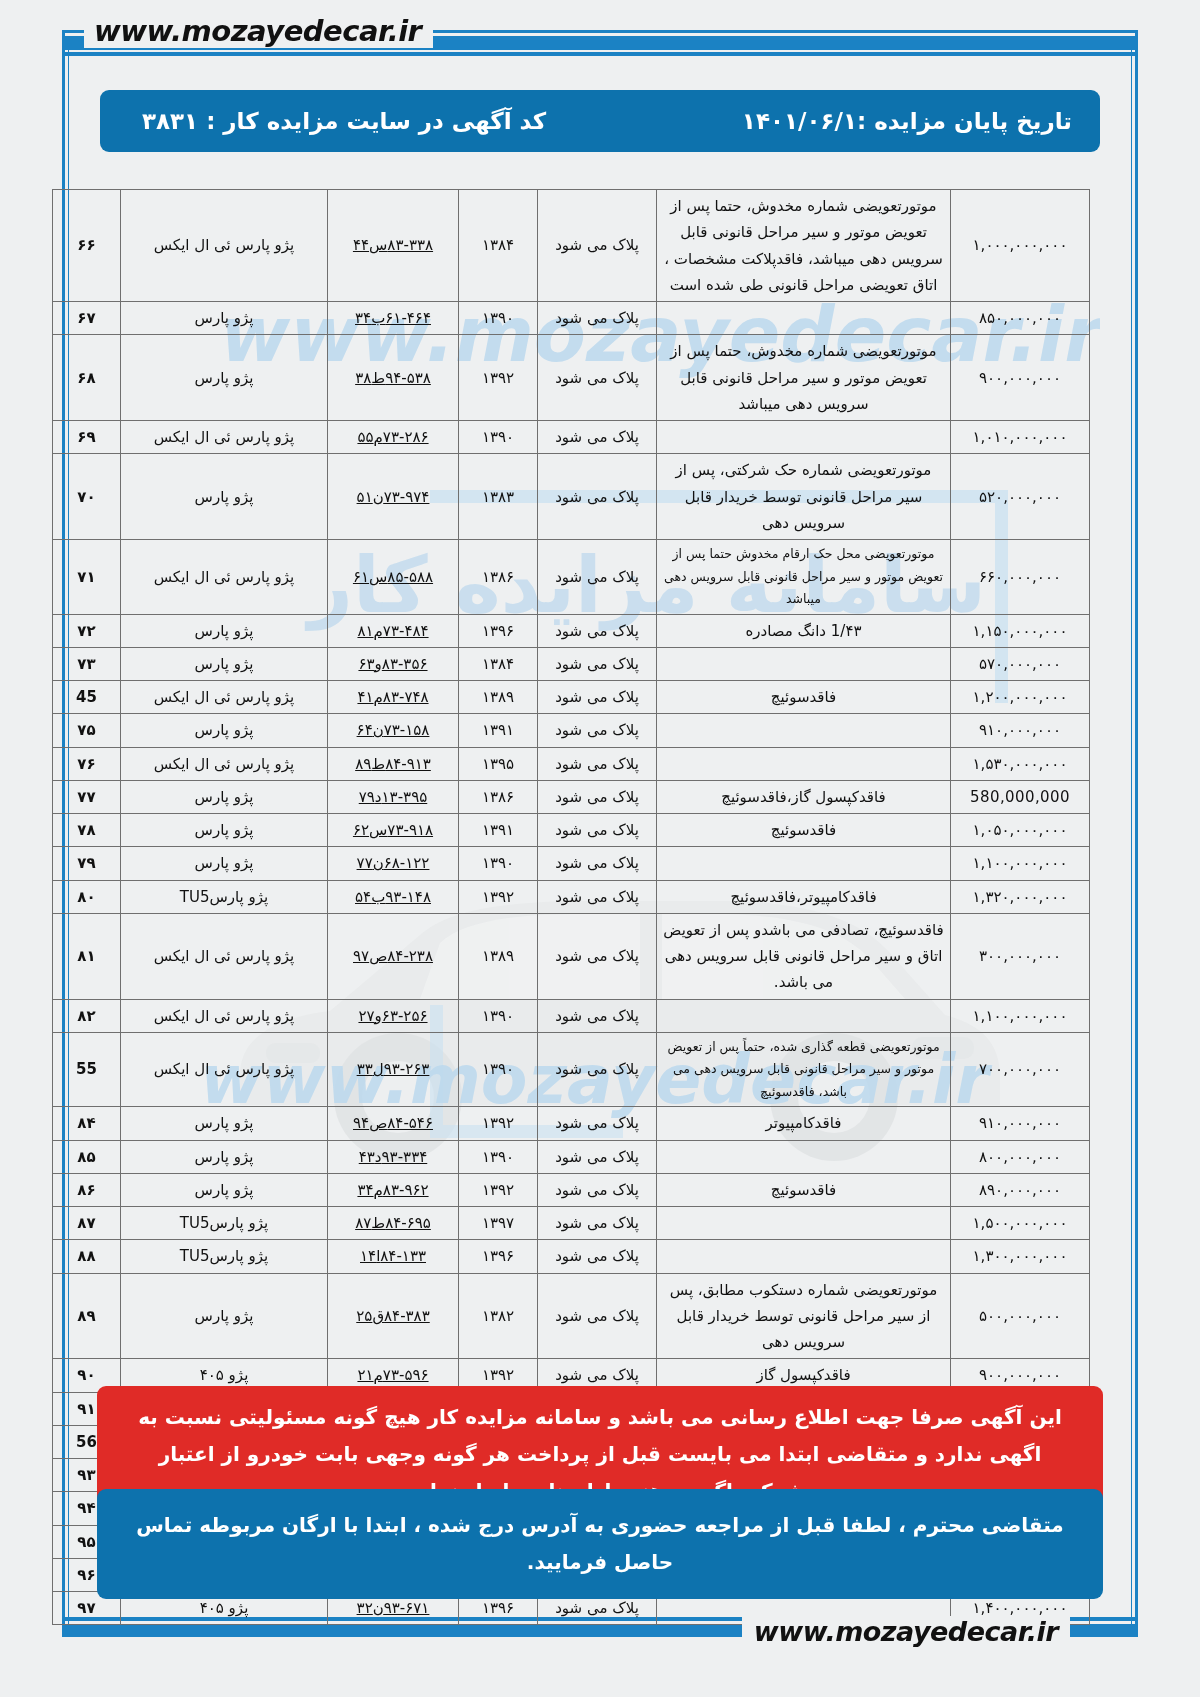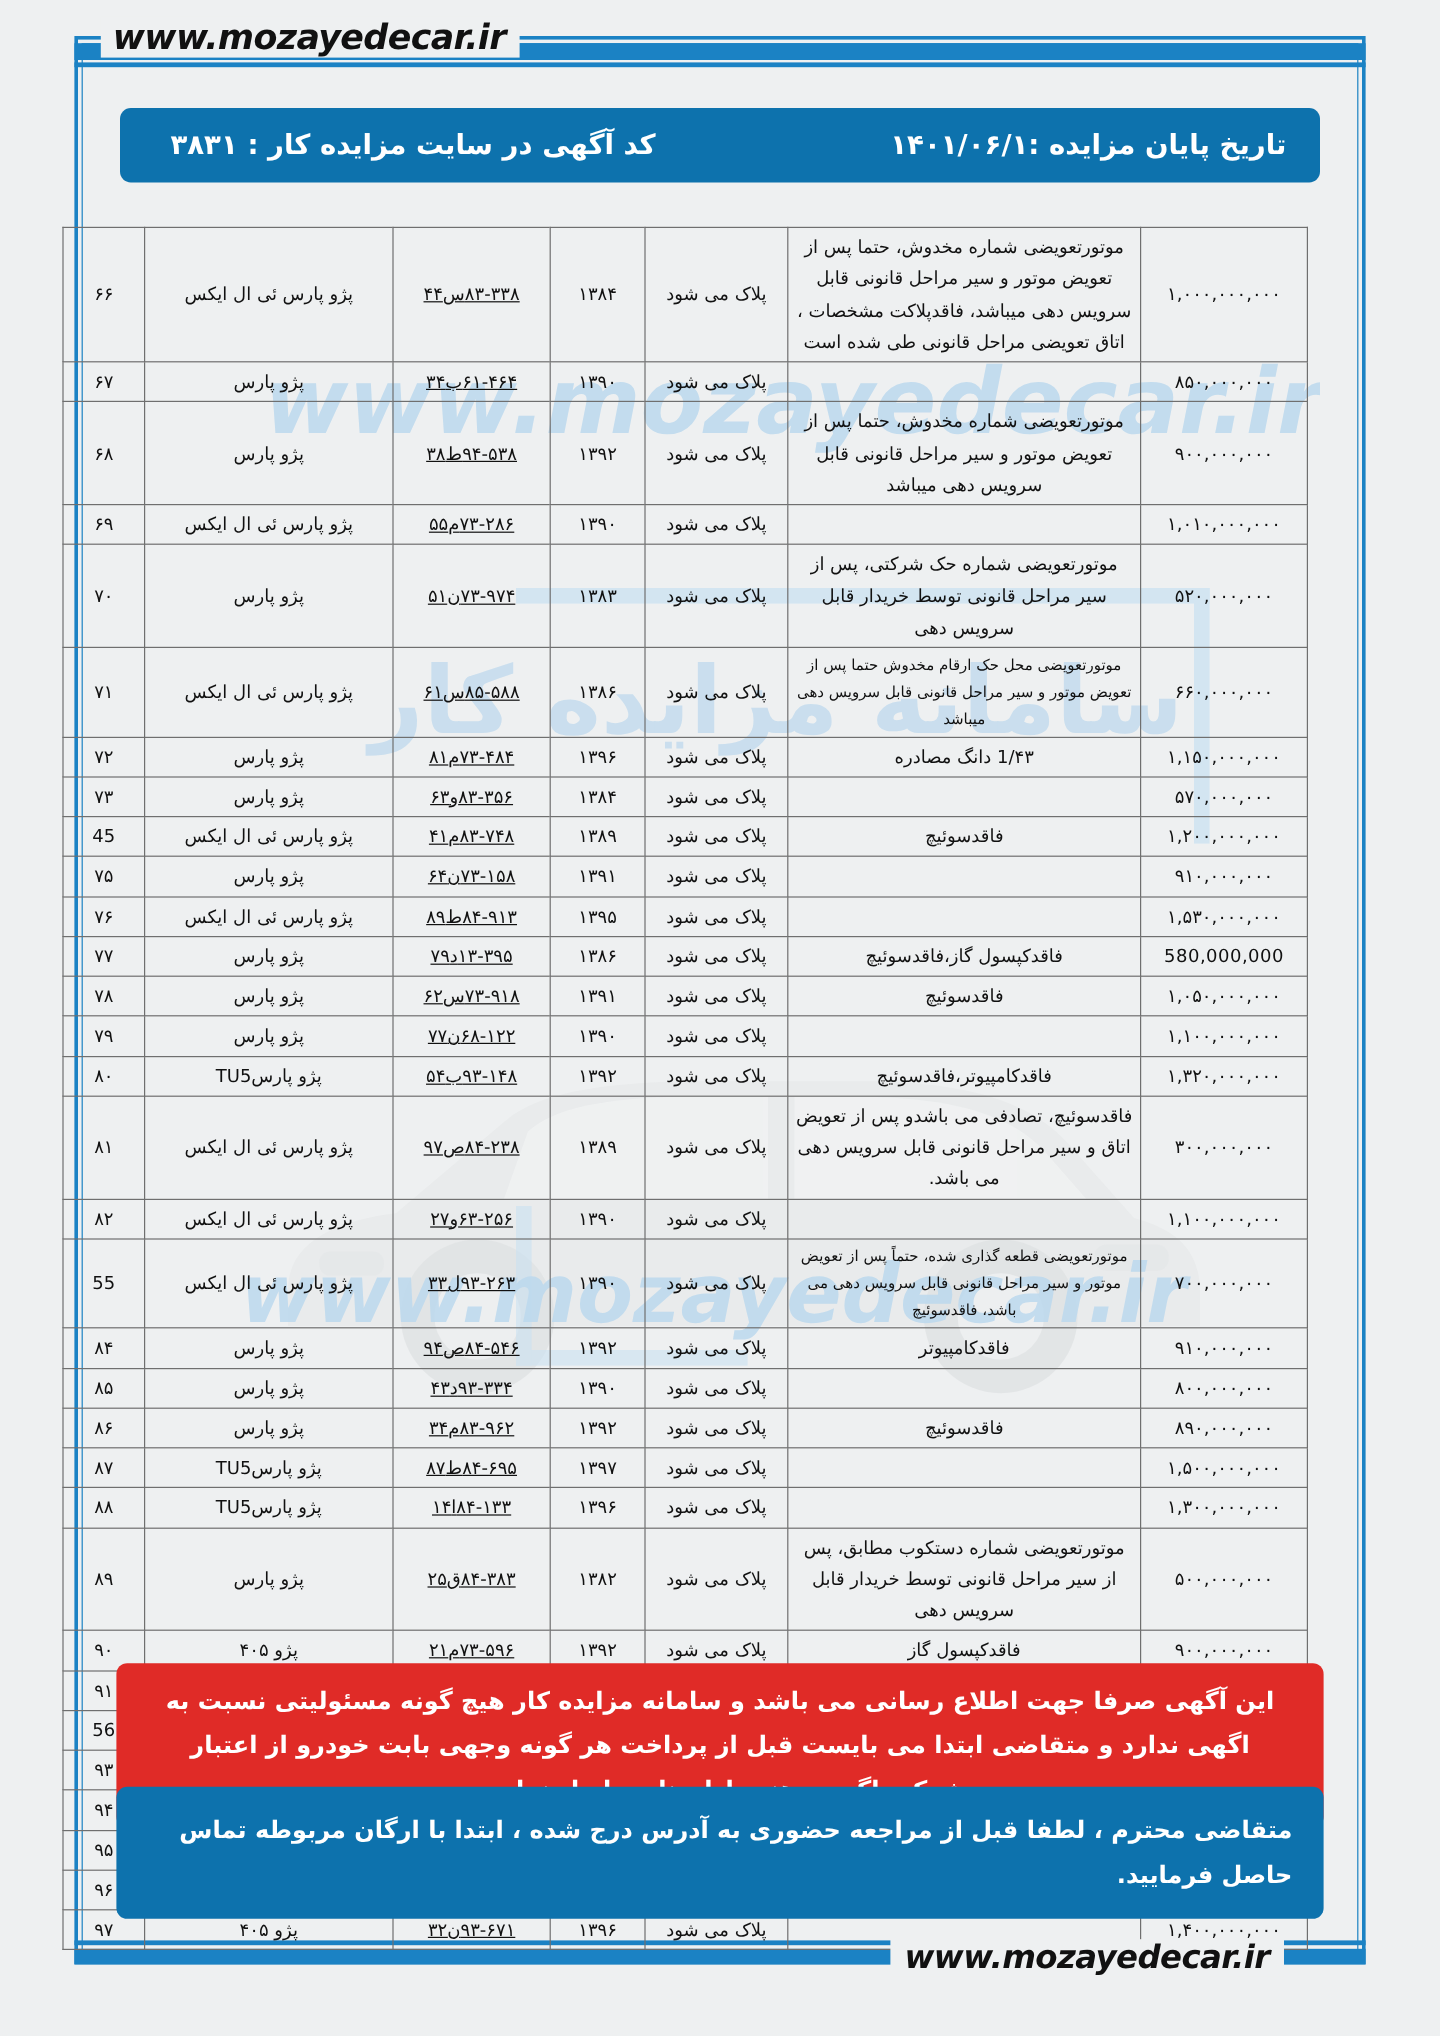--- a/index.html
+++ b/index.html
@@ -204,21 +204,21 @@
     color: #111;
     line-height: 1.75;
     background: transparent;
   }
   td.c-price   { width: 128px; font-size: 15.5px; letter-spacing: .4px; }
   td.c-desc    { width: 283px; font-size: 14px; line-height: 1.85; }
   td.c-plate-s { width: 108px; }
   td.c-year    { width:  68px; }
   td.c-plate   { width: 120px; letter-spacing: .3px; text-decoration: underline; }
   td.c-model   { width: 196px; }
-  td.c-no      { width:  57px; font-weight: 400; font-size: 16px; }
+  td.c-no      { width:  57px; font-weight: 700; font-size: 16px; }
 
   td.c-desc.small { font-size: 12.5px; line-height: 1.8; }
 
   
   .notice {
     position: absolute;
     left: 97px;
     width: 1006px;
     border-radius: 9px;
     box-sizing: border-box;
@@ -233,21 +233,20 @@
     background: #e02b27;
     font-size: 20px;
     line-height: 1.85;
   }
   .notice.blue {
     top: 1489px;
     background: #0d72ad;
     font-size: 20px;
     line-height: 1.85;
     padding: 18px 26px;
-    text-align: right;
   }
 </style>
 </head>
 <body>
 
 <div class="page">
 
   <div class="frame-outer"></div>
   <div class="frame-inner"></div>
   <div class="top-bar"></div>

